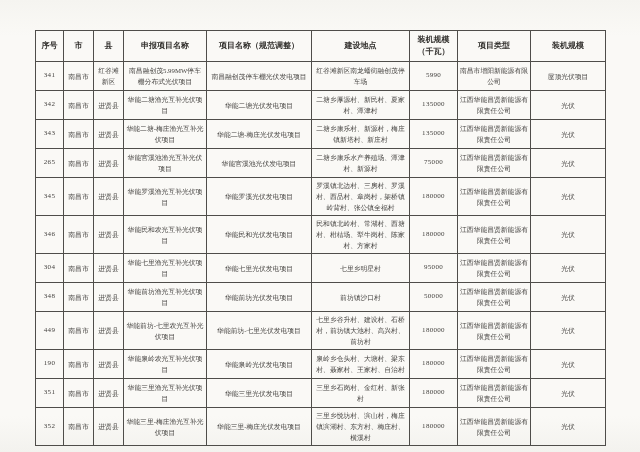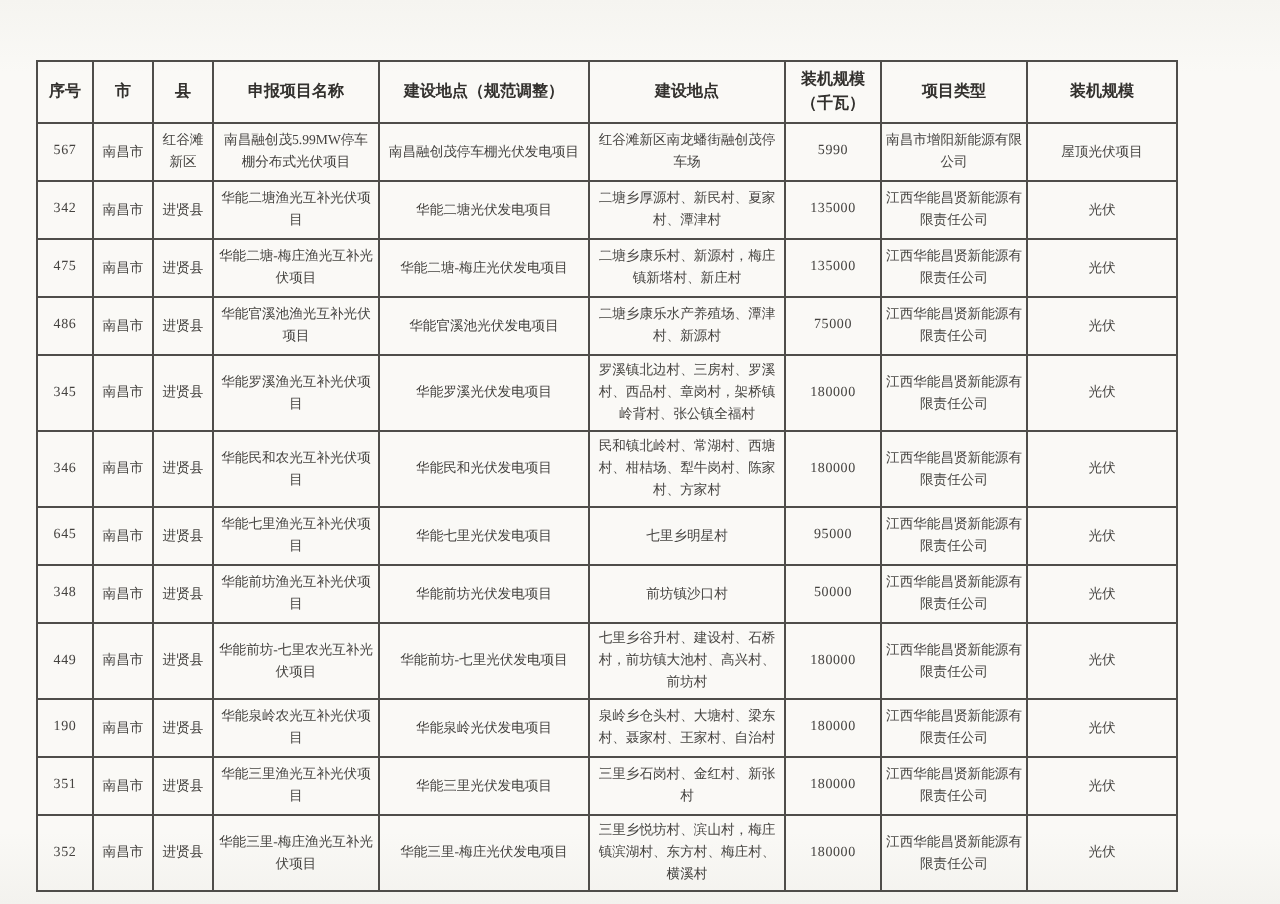--- a/index.html
+++ b/index.html
@@ -15,21 +15,21 @@
     position: relative;
     overflow: hidden;
   }
   .page {
     position: absolute;
     inset: 0;
     background: linear-gradient(180deg, #f5f4f0 0%, #faf9f6 8%, #faf9f6 92%, #f3f2ee 100%);
   }
   .doc-table {
     position: absolute;
-    left: 18px;
+    left: 35px;
     top: 30px;
     width: 570px;
     border-collapse: collapse;
     table-layout: fixed;
     background: transparent;
   }
   .doc-table th, .doc-table td {
     border: 1px solid #4f4d4a;
     text-align: center;
     vertical-align: middle;
@@ -84,30 +84,30 @@
       <col style="width:48px">
       <col style="width:73px">
       <col style="width:75px">
     </colgroup>
     <thead>
       <tr>
         <th>序号</th>
         <th>市</th>
         <th>县</th>
         <th>申报项目名称</th>
-        <th>建设地点（规范调整）</th>
+        <th>项目名称（规范调整）</th>
         <th>建设地点</th>
         <th>装机规模（千瓦）</th>
         <th>项目类型</th>
         <th>装机规模</th>
       </tr>
     </thead>
     <tbody>
   <tr>
-    <td class="num">567</td>
+    <td class="num">341</td>
     <td>南昌市</td>
     <td>红谷滩新区</td>
     <td>南昌融创茂5.99MW停车棚分布式光伏项目</td>
     <td>南昌融创茂停车棚光伏发电项目</td>
     <td>红谷滩新区南龙蟠街融创茂停车场</td>
     <td class="num">5990</td>
     <td>南昌市增阳新能源有限公司</td>
     <td>屋顶光伏项目</td>
   </tr>
 
@@ -117,33 +117,33 @@
     <td>进贤县</td>
     <td>华能二塘渔光互补光伏项目</td>
     <td>华能二塘光伏发电项目</td>
     <td>二塘乡厚源村、新民村、夏家村、潭津村</td>
     <td class="num">135000</td>
     <td>江西华能昌贤新能源有限责任公司</td>
     <td>光伏</td>
   </tr>
 
   <tr>
-    <td class="num">475</td>
+    <td class="num">343</td>
     <td>南昌市</td>
     <td>进贤县</td>
     <td>华能二塘-梅庄渔光互补光伏项目</td>
     <td>华能二塘-梅庄光伏发电项目</td>
     <td>二塘乡康乐村、新源村，梅庄镇新塔村、新庄村</td>
     <td class="num">135000</td>
     <td>江西华能昌贤新能源有限责任公司</td>
     <td>光伏</td>
   </tr>
 
   <tr>
-    <td class="num">486</td>
+    <td class="num">265</td>
     <td>南昌市</td>
     <td>进贤县</td>
     <td>华能官溪池渔光互补光伏项目</td>
     <td>华能官溪池光伏发电项目</td>
     <td>二塘乡康乐水产养殖场、潭津村、新源村</td>
     <td class="num">75000</td>
     <td>江西华能昌贤新能源有限责任公司</td>
     <td>光伏</td>
   </tr>
 
@@ -165,21 +165,21 @@
     <td>进贤县</td>
     <td>华能民和农光互补光伏项目</td>
     <td>华能民和光伏发电项目</td>
     <td>民和镇北岭村、常湖村、西塘村、柑桔场、犁牛岗村、陈家村、方家村</td>
     <td class="num">180000</td>
     <td>江西华能昌贤新能源有限责任公司</td>
     <td>光伏</td>
   </tr>
 
   <tr>
-    <td class="num">645</td>
+    <td class="num">304</td>
     <td>南昌市</td>
     <td>进贤县</td>
     <td>华能七里渔光互补光伏项目</td>
     <td>华能七里光伏发电项目</td>
     <td>七里乡明星村</td>
     <td class="num">95000</td>
     <td>江西华能昌贤新能源有限责任公司</td>
     <td>光伏</td>
   </tr>
 

